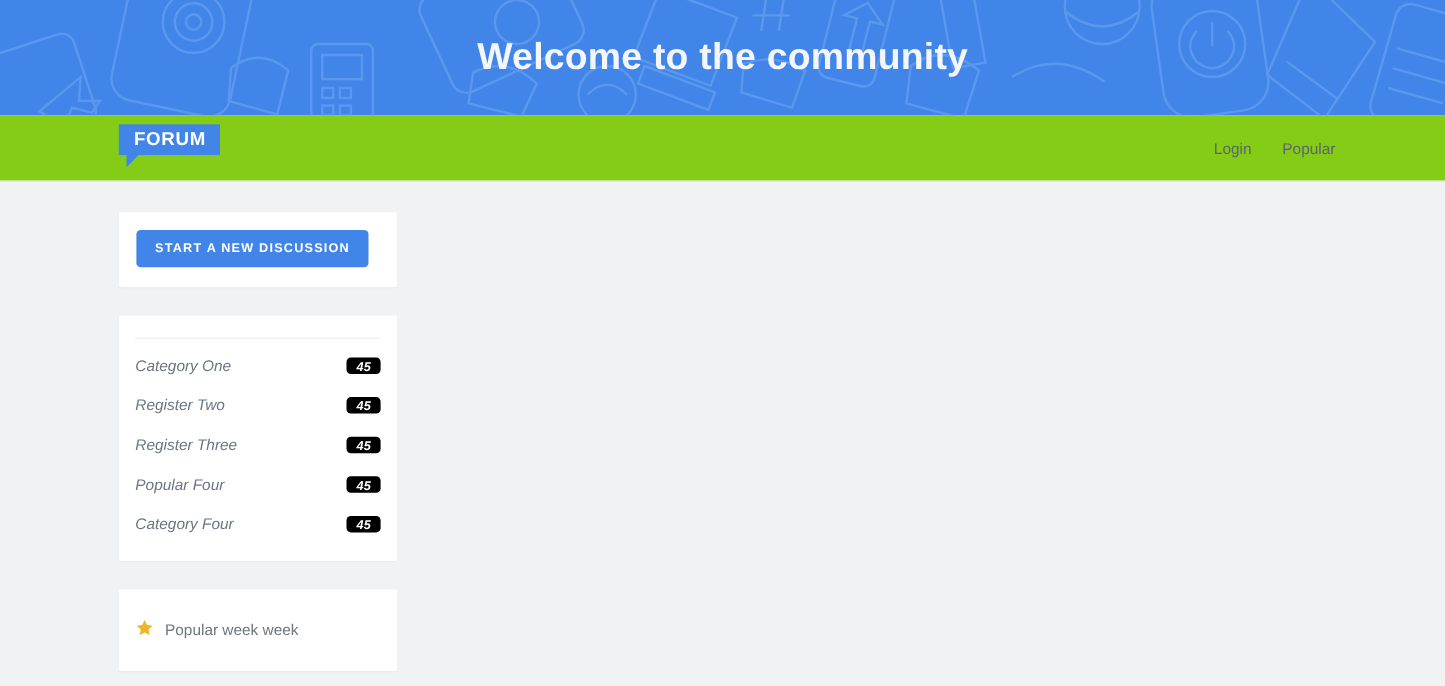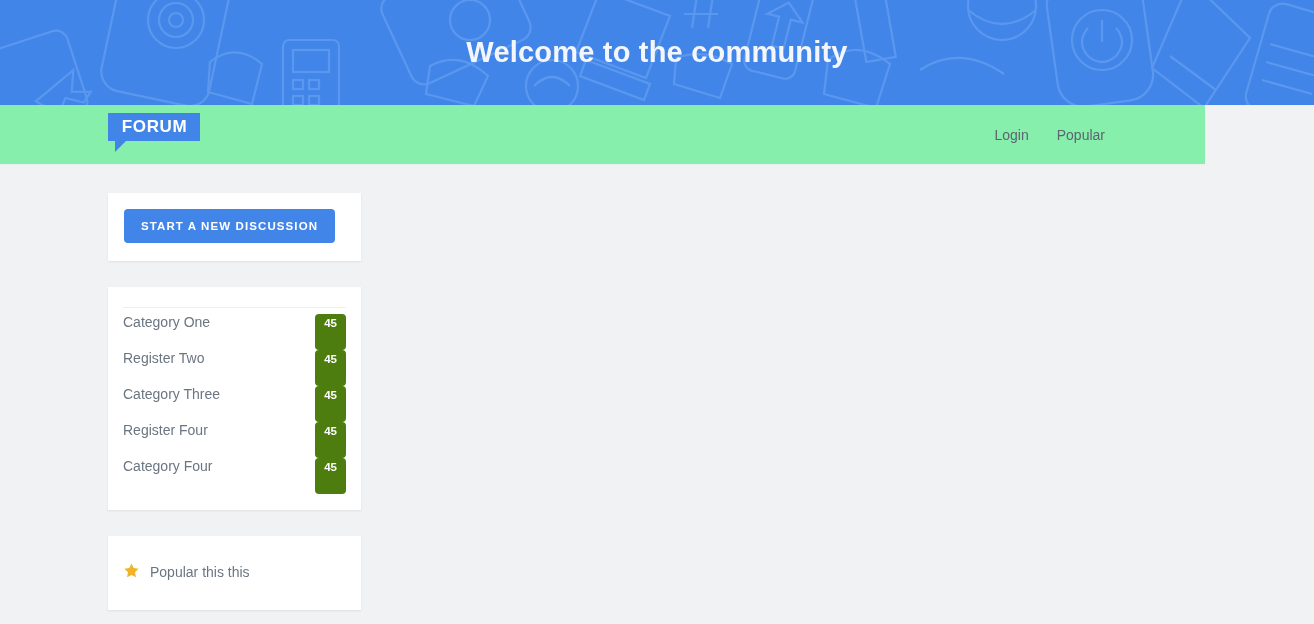--- a/index.html
+++ b/index.html
@@ -29,31 +29,31 @@
     inset: 0;
     opacity: 1;
     pointer-events: none;
   }
   .hero-title {
     position: relative;
     z-index: 2;
     text-align: center;
     line-height: 105px;
     color: #f3f6fd;
-    font-size: 29px;
+    font-size: 34px;
     font-weight: bold;
     letter-spacing: 0.2px;
   }
 
   
   .navbar {
     position: relative;
-    width: 1205px;
+    width: 1314px;
     height: 60px;
-    background: #86efac;
+    background: #84cc16;
     display: flex;
     align-items: center;
     border-bottom: 1px solid #eceef0;
   }
 
   .brand {
     position: absolute;
     left: 108px;
     top: 8px;
     width: 92px;
@@ -175,35 +175,37 @@
     padding-left: 0px;
     margin-bottom: 18px;
   }
   .divider {
     height: 1px;
     background: #eceef0;
     margin-bottom: 6px;
   }
   .cat-row {
     display: flex;
+    align-items: center;
     justify-content: space-between;
     height: 36px;
     cursor: pointer;
+    font-style: italic;
   }
   .cat-label {
     font-size: 14px;
     color: #6b7581;
   }
   .cat-badge {
-    background: #4d7c0f;
+    background: #000000;
     color: #ffffff;
     font-size: 11.5px;
     font-weight: bold;
     border-radius: 4px;
-    padding: 3px 9px 14px 9px;
+    padding: 3px 9px 0 9px;
     min-width: 30px;
     text-align: center;
   }
 
   
   .card-popular { padding: 18px 15px 20px 15px; }
   .pop-row {
     display: flex;
     align-items: center;
     height: 36px;
@@ -328,41 +330,41 @@
 
       <div class="cat-row">
         <span class="cat-label">Category One</span>
         <span class="cat-badge">45</span>
       </div>
       <div class="cat-row">
         <span class="cat-label">Register Two</span>
         <span class="cat-badge">45</span>
       </div>
       <div class="cat-row">
-        <span class="cat-label">Category Three</span>
-        <span class="cat-badge">45</span>
-      </div>
-      <div class="cat-row">
-        <span class="cat-label">Register Four</span>
+        <span class="cat-label">Register Three</span>
+        <span class="cat-badge">45</span>
+      </div>
+      <div class="cat-row">
+        <span class="cat-label">Popular Four</span>
         <span class="cat-badge">45</span>
       </div>
       <div class="cat-row">
         <span class="cat-label">Category Four</span>
         <span class="cat-badge">45</span>
       </div>
     </div>
 
     <div class="card card-popular">
       <div class="pop-row">
         <span class="pop-icon">
           <svg width="15" height="15" viewBox="0 0 20 20" fill="#f0b429">
             <path d="M10 0.8 L12.9 6.8 L19.5 7.8 L14.7 12.4 L15.9 19 L10 15.9 L4.1 19 L5.3 12.4 L0.5 7.8 L7.1 6.8 Z"></path>
           </svg>
         </span>
-        <span class="pop-label">Popular this this</span>
+        <span class="pop-label">Popular week week</span>
       </div>
 
     </div>
 
   </div>
 
   <div class="watermark">
     <div class="wm-ar">مستقل</div>
     <div class="wm-en">mostaql.com</div>
   </div>

